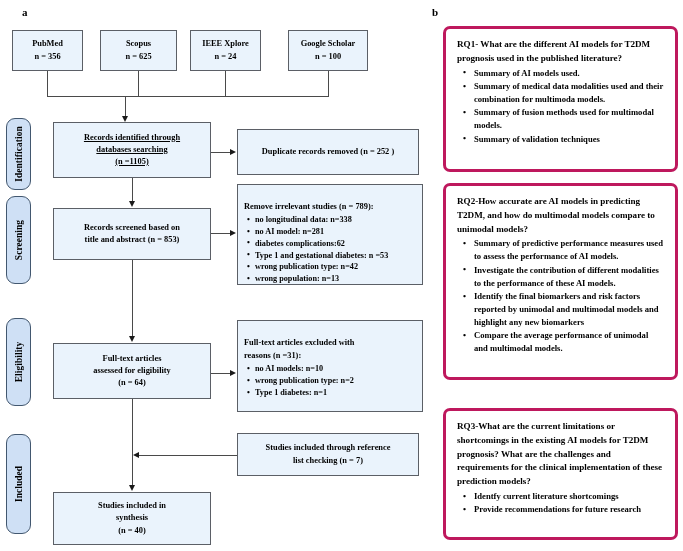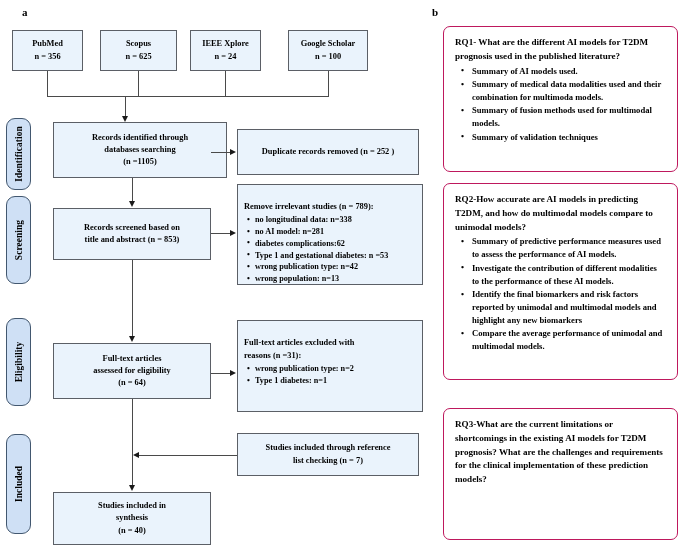--- a/index.html
+++ b/index.html
@@ -117,21 +117,21 @@
     border-top: 3.5px solid transparent;
     border-bottom: 3.5px solid transparent;
     border-right: 6px solid #1a1a1a;
   }
 
   
   .qcard {
     position: absolute;
     box-sizing: border-box;
     background: #ffffff;
-    border: 1px solid #be185d;
+    border: 3px solid #be185d;
     border-radius: 7px;
     padding: 9px 11px 8px 11px;
   }
   .qcard .q-head {
     font-weight: bold;
     font-size: 9.1px;
     line-height: 1.52;
     display: block;
     margin-bottom: 1px;
   }
@@ -200,21 +200,21 @@
 <div class="stage" style="left:6px; top:196px; height:88px;">
   <span>Screening</span>
 </div>
 <div class="stage" style="left:6px; top:318px; height:88px;">
   <span>Eligibility</span>
 </div>
 <div class="stage" style="left:6px; top:434px; height:100px;">
   <span>Included</span>
 </div>
 
-<div class="fbox" style="left:53px; top:122px; width:174px; height:56px;">
+<div class="fbox" style="left:53px; top:122px; width:158px; height:56px;text-decoration:underline;">
   <div>
     <span>Records identified through</span><br>
     <span>databases searching</span><br>
     <span>(n =1105)</span>
   </div>
 </div>
 
 <div class="line-h" style="left:211px; top:152px; width:20px;"></div>
 <div class="arrow-right" style="left:230px; top:148.5px;"></div>
 <div class="fbox" style="left:237px; top:129px; width:182px; height:46px;">
@@ -255,20 +255,21 @@
     <span>(n = 64)</span>
   </div>
 </div>
 
 <div class="line-h" style="left:211px; top:373px; width:20px;"></div>
 <div class="arrow-right" style="left:230px; top:369.5px;"></div>
 <div class="fbox left-align" style="left:237px; top:320px; width:186px; height:92px;">
   <span class="bx-title">Full-text articles excluded with</span>
   <span class="bx-title">reasons (n =31):</span>
   <ul>
+    <li>no  AI models: n=10</li>
     <li>wrong publication type: n=2</li>
     <li>Type 1 diabetes: n=1</li>
   </ul>
 </div>
 
 <div class="line-v" style="left:132px; top:399px; height:88px;"></div>
 <div class="arrow-down" style="left:129px; top:485px;"></div>
 
 <div class="fbox" style="left:237px; top:433px; width:182px; height:43px;">
   <div>
@@ -305,13 +306,17 @@
   <ul>
     <li>Summary of predictive performance measures used to assess the performance of AI models.</li>
     <li>Investigate the contribution of different modalities to the performance of these AI models.</li>
     <li>Identify the final biomarkers and risk factors reported by unimodal and multimodal  models and highlight any new biomarkers</li>
     <li>Compare the average performance of unimodal and multimodal models.</li>
   </ul>
 </div>
 
 <div class="qcard" style="left:443px; top:408px; width:235px; height:132px;">
   <span class="q-head">RQ3-What are the current limitations or shortcomings in the existing AI models for T2DM prognosis? What are the challenges and requirements for the clinical implementation of these prediction models?</span>
+  <ul>
+    <li>Identfy current literature shortcomings</li>
+    <li> Provide recommendations for future research</li>
+  </ul>
 </div>
 
 </body></html>

